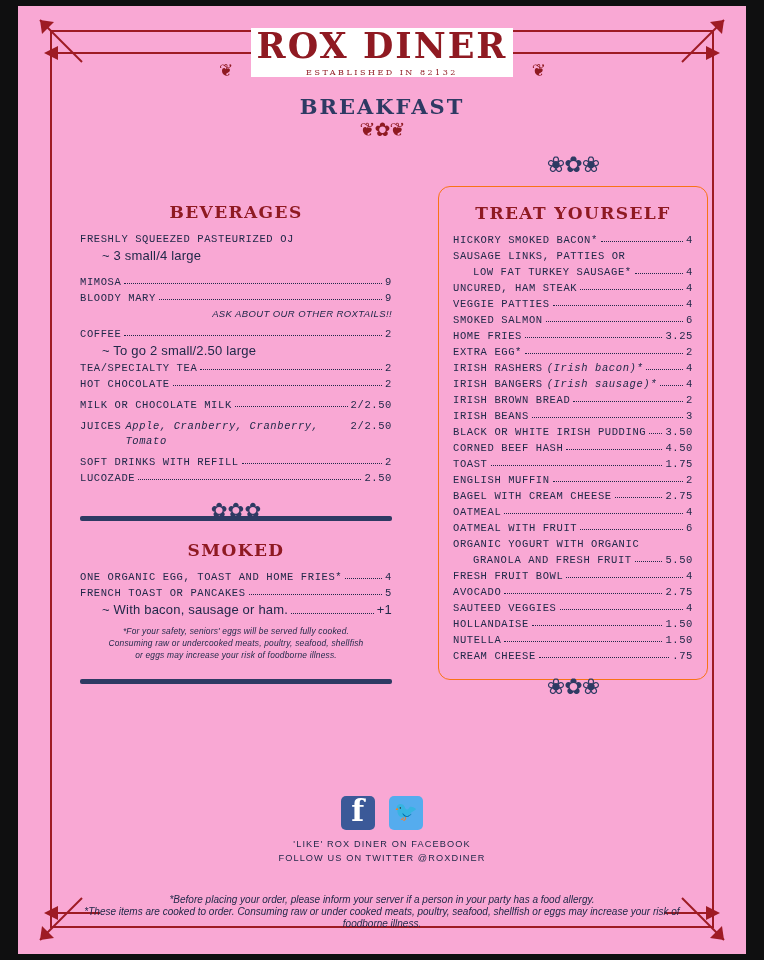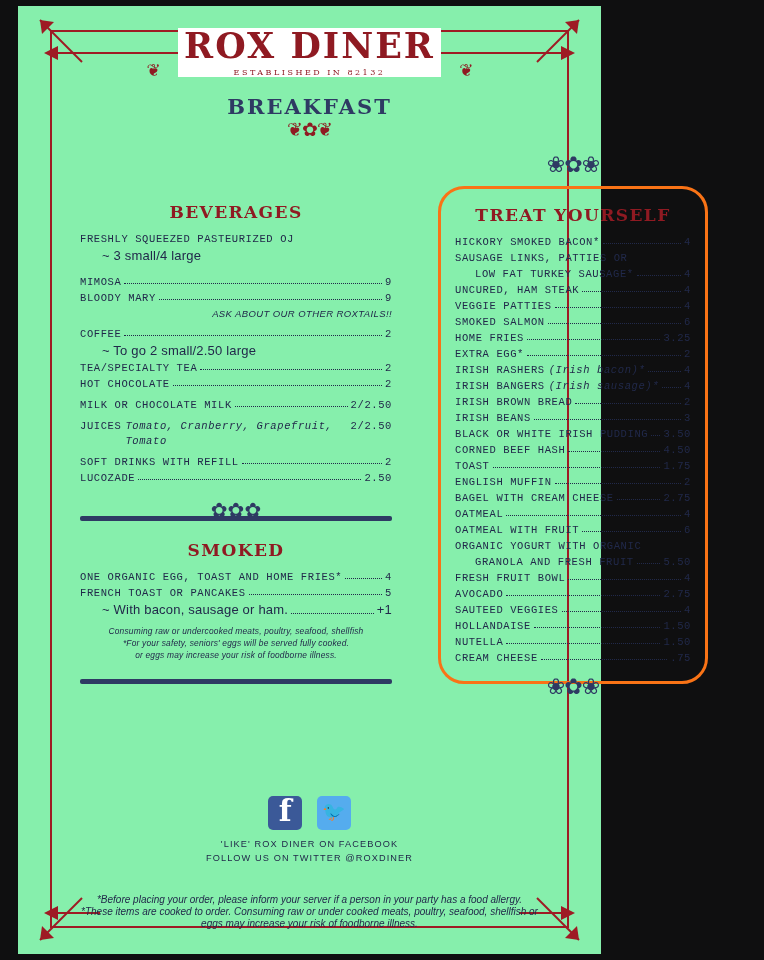--- a/index.html
+++ b/index.html
@@ -5,22 +5,22 @@
   html,body{margin:0;padding:0;}
   body{
     width:764px;height:960px;
     background:#0f0f10;
     font-family:"Liberation Sans", sans-serif;
     overflow:hidden;
   }
   .page{
     position:absolute;
     left:18px;top:6px;
-    width:583px;height:948px;
-    background:#86efac;
+    width:728px;height:948px;
+    background:#f9a8d4;
   }
   
   .border-frame{
     position:absolute;
     left:32px;top:24px;right:32px;bottom:26px;
     border:2px solid #9e1b24;
   }
   .corner{
     position:absolute;width:46px;height:46px;
   }
@@ -69,21 +69,21 @@
   .breakfast-orn{
     position:absolute;left:0;right:0;top:112px;text-align:center;
     color:#8f1a22;font-size:19px;letter-spacing:-1px;
   }
   
   .col-left{
     position:absolute;left:62px;top:196px;width:312px;
   }
   .col-right{
     position:absolute;left:420px;top:180px;width:270px;
-    border:3px solid #f97316;border-radius:26px;
+    border:1px solid #f97316;border-radius:12px;
     padding:16px 14px 14px 14px;
     box-sizing:border-box;
   }
   .sec-head{
     text-align:center;
     color:#8f1a22;
     font-family:"DejaVu Serif", serif;
     font-weight:bold;
     font-size:17px;
     letter-spacing:1.4px;
@@ -280,21 +280,21 @@
         </div>
         <div class="gap-sm"></div>
         <div class="item">
           <span class="nm">MILK OR CHOCOLATE MILK</span>
           <span class="dots"></span>
           <span class="pr">2/2.50</span>
         </div>
         <div class="gap-sm"></div>
         <div class="item">
           <span class="nm">JUICES</span>
-          <span class="ital" style="margin-left: 4px;">Tomato, Cranberry, Grapefruit, Tomato</span>
+          <span class="ital" style="margin-left: 4px;">Apple, Cranberry, Cranberry, Tomato</span>
           <span class="dots"></span>
           <span class="pr">2/2.50</span>
         </div>
         <div class="gap-sm"></div>
         <div class="item">
           <span class="nm">SOFT DRINKS WITH REFILL</span>
           <span class="dots"></span>
           <span class="pr">2</span>
         </div>
         <div class="item">
@@ -321,22 +321,22 @@
           <span class="dots"></span>
           <span class="pr">5</span>
         </div>
         <div class="sub" style="display: flex; align-items: flex-end;">
           <span>~ With bacon, sausage or ham.</span>
           <span class="dots" style="flex: 1 1 auto; border-bottom: 1.5px dotted rgb(33, 41, 74); margin: 0px 3px 3px; height: 7px;"></span>
           <span>+1</span>
         </div>
       </div>
     <div id="seniors-legal" class="legal">
+        <div>*For your safety, seniors' eggs will be served fully cooked.</div>
         <div>Consuming raw or undercooked meats, poultry, seafood, shellfish</div>
-        <div>*For your safety, seniors' eggs will be served fully cooked.</div>
         <div>or eggs may increase your risk of foodborne illness.</div>
       </div>
 
     <div class="divider bottom">
       <div class="bar"></div>
     </div>
   </div>
 
   <div class="orn-top-right">❀✿❀</div>
   <div class="col-right">

